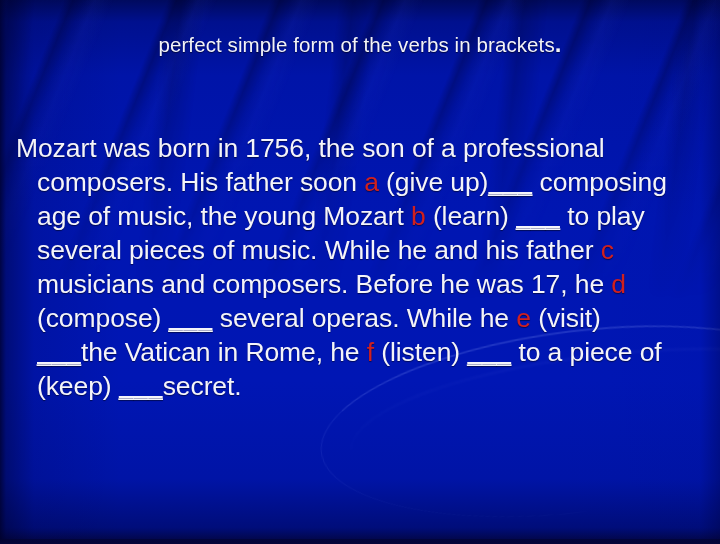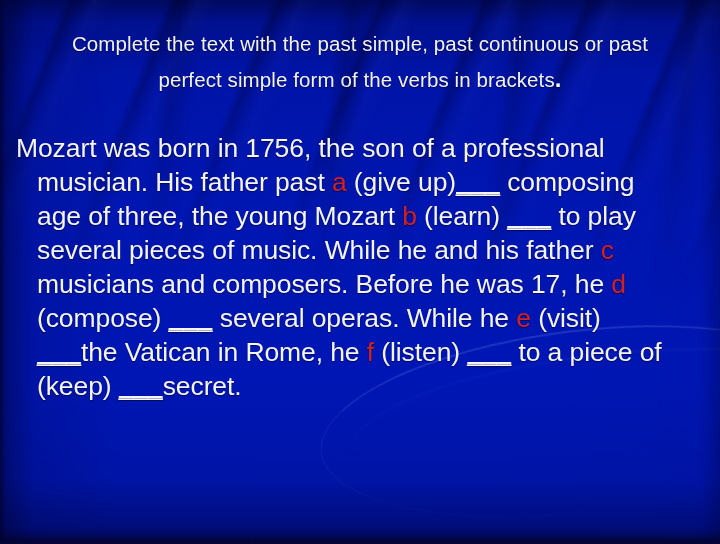--- a/index.html
+++ b/index.html
@@ -157,28 +157,27 @@
 <div class="slide">
 
   <div class="bg-base"></div>
   <div class="bg-streaks"></div>
   <div class="bg-swoosh"></div>
   <div class="bg-swoosh2"></div>
   <div class="bg-sideshade"></div>
   <div class="bg-bottomband"></div>
 
   <div class="title">
-    <span class="t-line">Complete the text with the past simple, past continuous or past</span>
     <span class="t-line t-line2"><span>perfect simple form of the verbs in brackets</span><span class="dot-big">.</span></span>
   </div>
 
   <div class="body" id="passage">
       <span class="line"><span>Mozart was born in 1756, the son of a professional</span></span>
-      <span class="line indent"><span>musician. His father past </span><span class="marker">a</span><span> (give up)</span><span class="blank">___</span><span> composing</span></span>
-      <span class="line indent"><span>age of three, the young Mozart </span><span class="marker">b</span><span> (learn) </span><span class="blank">___</span><span> to play</span></span>
+      <span class="line indent"><span>composers. His father soon </span><span class="marker">a</span><span> (give up)</span><span class="blank">___</span><span> composing</span></span>
+      <span class="line indent"><span>age of music, the young Mozart </span><span class="marker">b</span><span> (learn) </span><span class="blank">___</span><span> to play</span></span>
       <span class="line indent"><span>several pieces of music. While he and his father </span><span class="marker">c</span></span>
       <span class="line indent"><span>musicians and composers. Before he was 17, he </span><span class="marker">d</span></span>
       <span class="line indent"><span>(compose) </span><span class="blank">___</span><span> several operas. While he </span><span class="marker">e</span><span> (visit)</span></span>
       <span class="line indent"><span class="blank">___</span><span>the Vatican in Rome, he </span><span class="marker">f</span><span> (listen) </span><span class="blank">___</span><span> to a piece of</span></span>
       <span class="line indent"><span>(keep) </span><span class="blank">___</span><span>secret.</span></span>
     </div>
 
 </div>
 
 </body></html>

